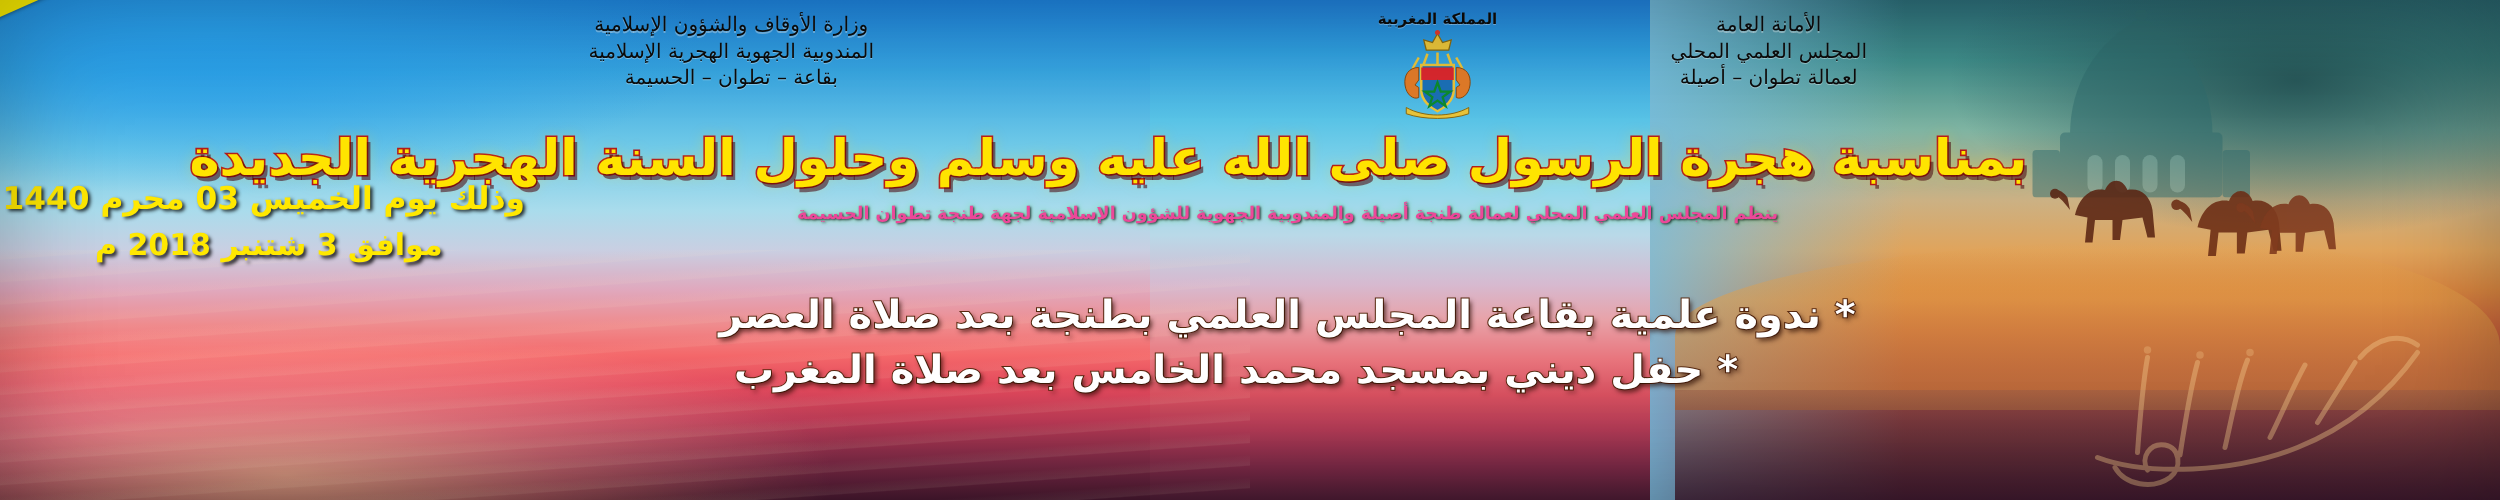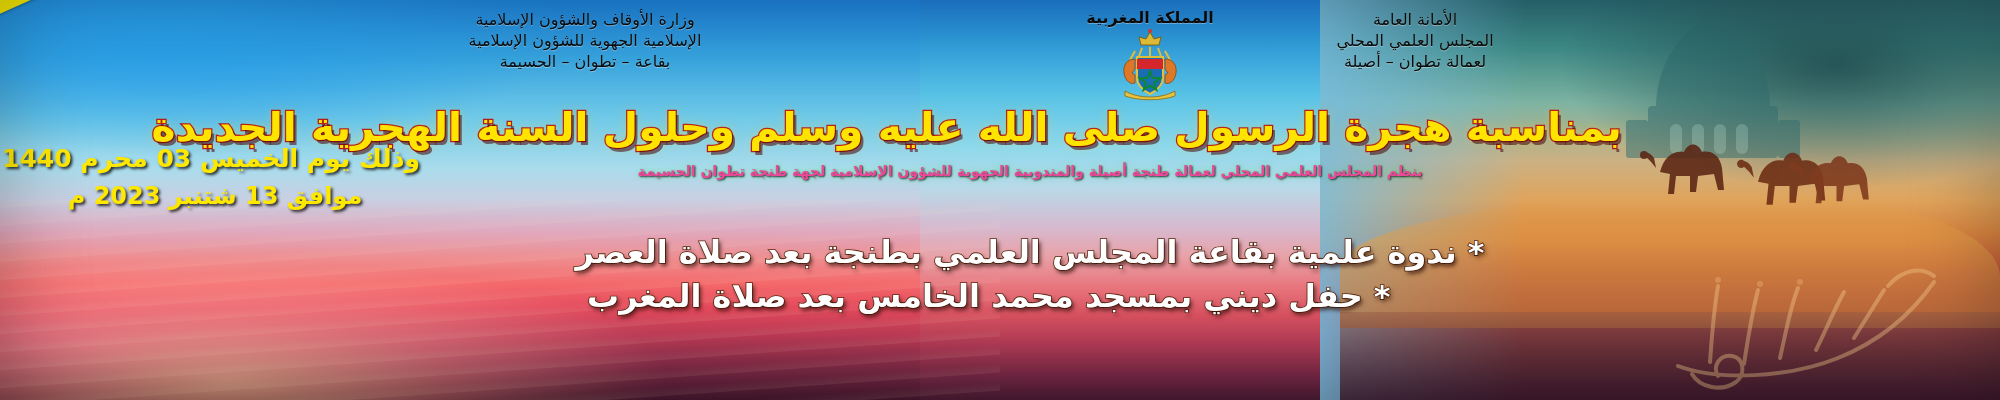--- a/index.html
+++ b/index.html
@@ -140,21 +140,21 @@
   .hdr-left  { right:1245px; width:340px; }
   .hdr-right { left:1240px;  width:350px; }
   .hdr div { white-space:nowrap; }
   .hdr .sp { letter-spacing:4px; }
 
   
   .emblem-wrap {
     position:absolute; left:1085px; top:8px; width:130px; text-align:center;
   }
   .emblem-title {
-    font-size:16px; font-weight:bold; color:#0b0b0b; white-space:nowrap;
+    font-size:12px; font-weight:bold; color:#0b0b0b; white-space:nowrap;
     font-family:"DejaVu Sans",sans-serif;
     text-shadow:0 1px 0 rgba(255,255,255,.35);
     text-align:center;
   }
   .emblem { width:78px; height:72px; margin:2px auto 0; }
   .emblem svg { width:100%; height:100%; display:block; }
 
   
   .main-title {
     position:absolute; left:430px; top:104px; width:1180px;
@@ -298,21 +298,21 @@
       </g>
     </svg>
   </div>
 
   <div class="ribbon">
     
   </div>
 
   <div class="hdr hdr-left">
     <div>وزارة الأوقاف والشؤون الإسلامية</div>
-    <div>الإسلامية الجهوية للشؤون الإسلامية</div>
+    <div>المندوبية الجهوية الهجرية الإسلامية</div>
     <div>بقاعة – تطوان – الحسيمة</div>
   </div>
 
   <div class="emblem-wrap">
     <div class="emblem-title">المملكة المغربية</div>
     <div class="emblem">
       <svg viewBox="0 0 78 72" xmlns="http://www.w3.org/2000/svg">
 
         <g>
           <path d="M39 3 L43 10 L50 8 L48 16 L30 16 L28 8 L35 10 Z" fill="#e8c33a" stroke="#8a6a10" stroke-width="1"></path>
@@ -352,17 +352,17 @@
 
   <div class="organizer">ينظم المجلس العلمي المحلي لعمالة طنجة أصيلة والمندوبية الجهوية للشؤون الإسلامية لجهة طنجة تطوان الحسيمة</div>
 
   <div class="program">
     <div class="line line-1">* ندوة علمية بقاعة المجلس العلمي بطنجة بعد صلاة العصر</div>
     <div class="line line-2">* حفل ديني بمسجد محمد الخامس بعد صلاة المغرب</div>
   </div>
 
   <div class="date-block">
     <div class="d1">وذلك يوم الخميس 03 محرم 1440 هـ</div>
-    <div class="d2">موافق 13 شتنبر 2023 م</div>
+    <div class="d2">موافق 3 شتنبر 2018 م</div>
   </div>
 
   <div class="vignette"></div>
 </div>
 
 </body></html>

